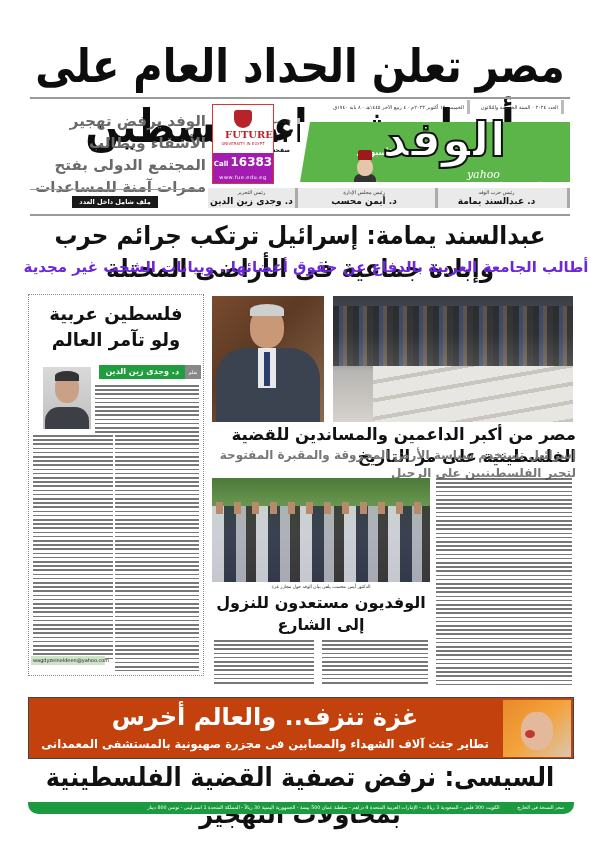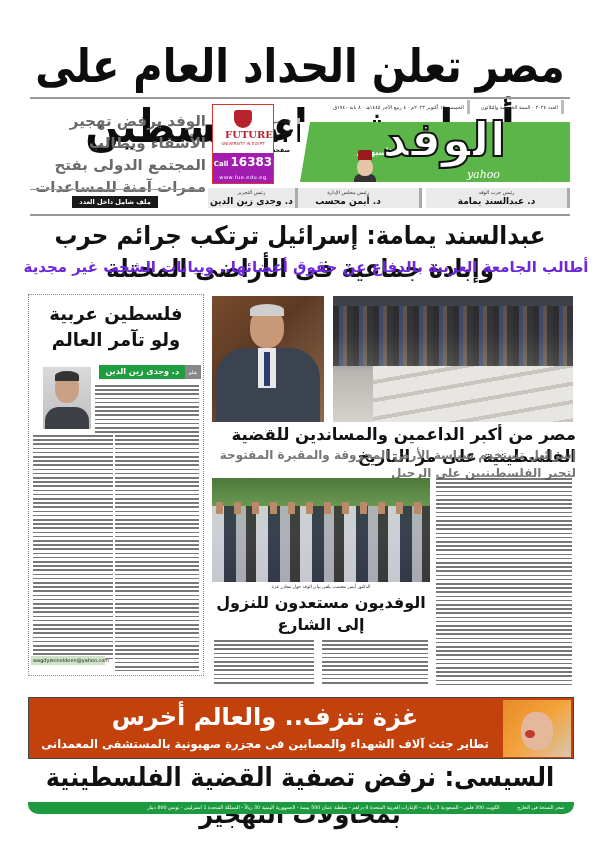--- a/index.html
+++ b/index.html
@@ -164,21 +164,21 @@
 </div>
 
 <div class="abs" id="teaser">الوفد يرفض تهجير الأشقاء ويطالب المجتمع الدولى بفتح ممرات آمنة للمساعدات</div>
 <div class="rule" style="top:189px; left:30px; right:400px; height:1px;"></div>
 <div class="abs" id="teaser-badge">ملف شامل داخل العدد</div>
 
 <div class="staff" style="right:30px; width:144px;">
   <div class="role">رئيس حزب الوفد</div>
   <div class="name">د. عبدالسند يمامة</div>
 </div>
-<div class="staff" style="right:178px; width:145px;">
+<div class="staff" style="right:162px; width:145px;">
   <div class="role">رئيس مجلس الإدارة</div>
   <div class="name">د. أيمن محسب</div>
 </div>
 <div class="staff" style="right:302px; width:90px;">
   <div class="role">رئيس التحرير</div>
   <div class="name">د. وجدى زين الدين</div>
 </div>
 <div class="rule" style="top:214px"></div>
 
 <div class="abs" id="main-headline">عبدالسند يمامة: إسرائيل ترتكب جرائم حرب وإبادة جماعية فى الأراضى المحتلة</div>

